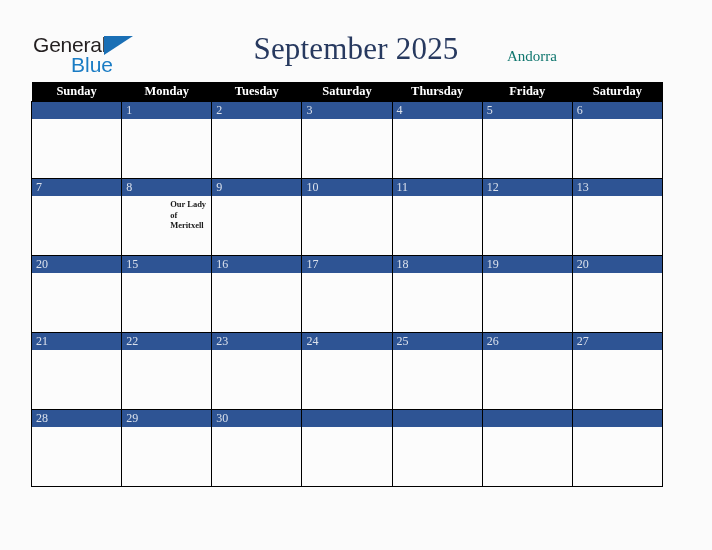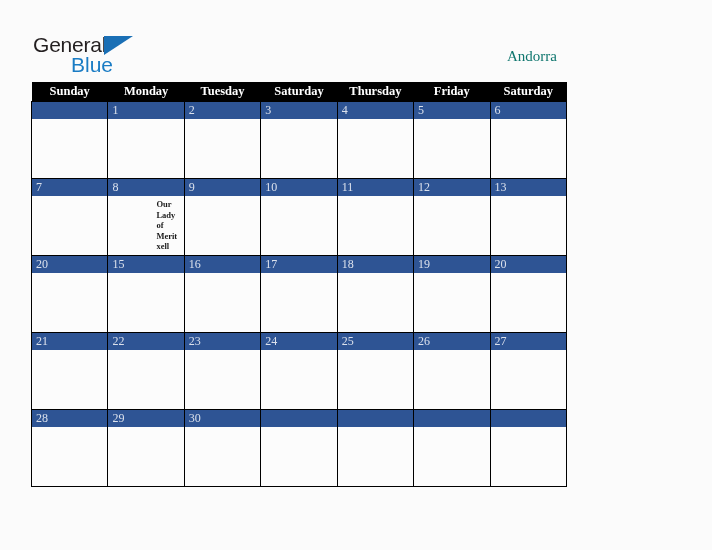--- a/index.html
+++ b/index.html
@@ -86,21 +86,21 @@
     font-size: 15px;
     color: #0f766e;
     white-space: nowrap;
   }
 
   
   #calendar {
     position: absolute;
     left: 31px;
     top: 82px;
-    width: 536px;
+    width: 632px;
     border-collapse: collapse;
     table-layout: fixed;
   }
   #calendar th {
     background: #000000;
     color: #ffffff;
     font-family: "Liberation Serif", serif;
     font-size: 12.5px;
     font-weight: bold;
     height: 19px;
@@ -144,20 +144,21 @@
 <body>
 
 <div id="header-bar">
 
   <div id="logo">
     <span id="logo-general">General</span>
     <span id="logo-triangle"></span>
     <span id="logo-blue">Blue</span>
   </div>
 
+  <div id="page-title">September 2025</div>
 
   <div id="country-label">Andorra</div>
 
 </div>
 
 <table id="calendar">
   <thead>
     <tr>
         <th>Sunday</th>
         <th>Monday</th>

